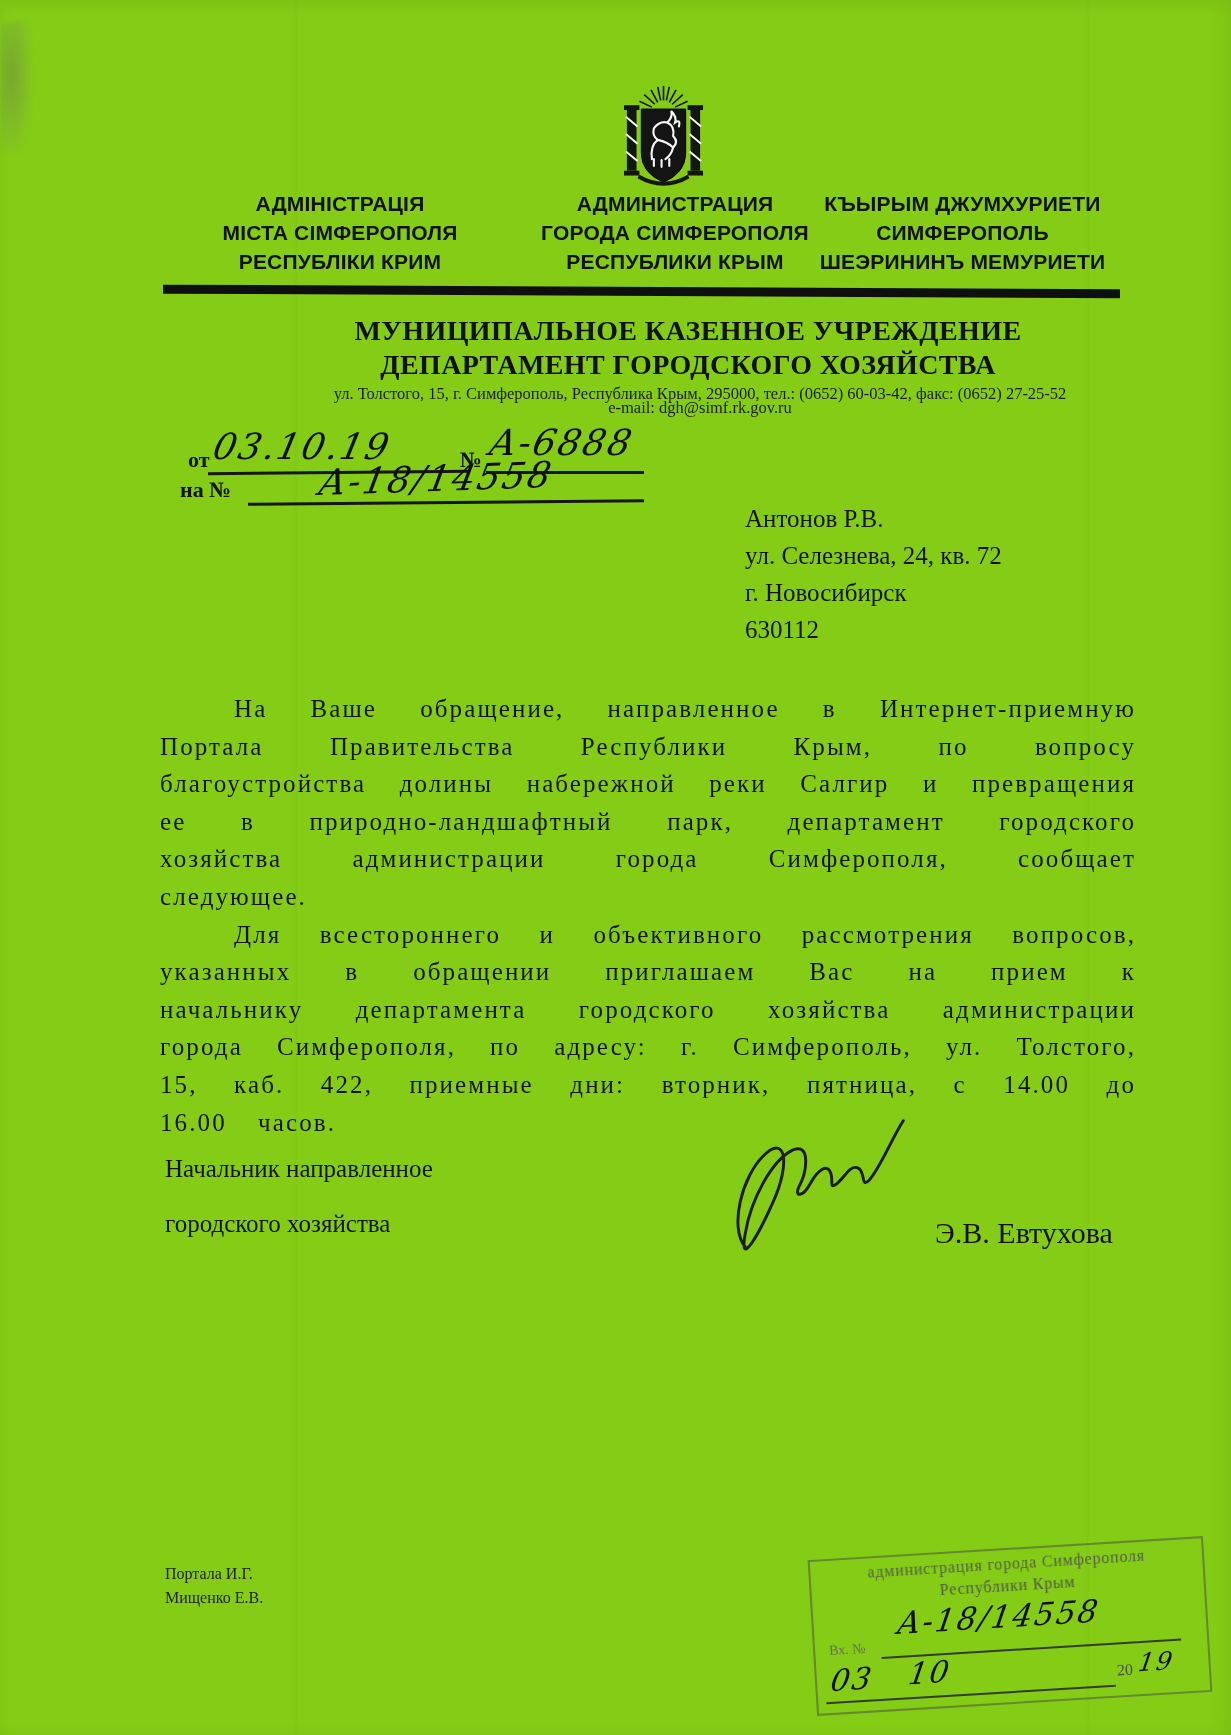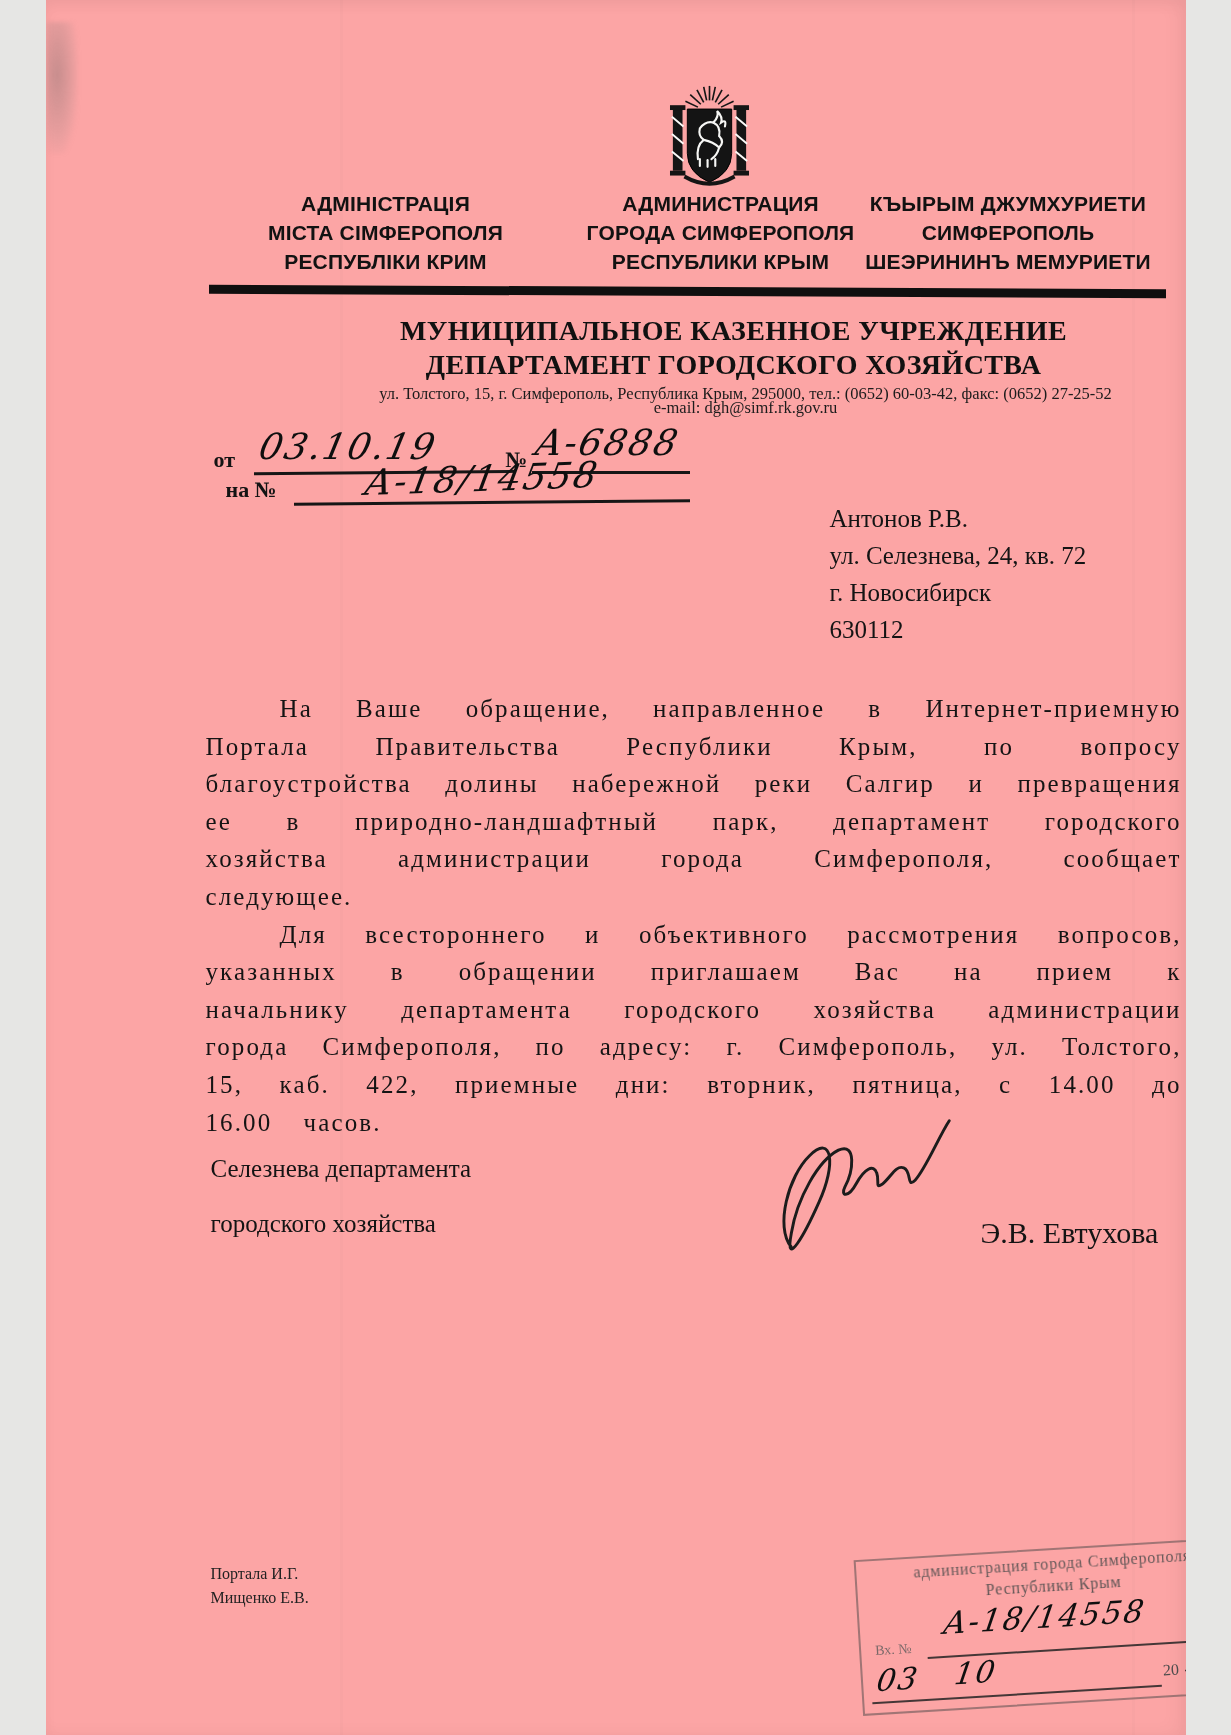--- a/index.html
+++ b/index.html
@@ -1,18 +1,18 @@
 <!DOCTYPE html>
 <html><head>
 <meta charset="utf-8">
 <style>
   html,body { margin:0; padding:0; background:#e6e6e4; }
   .page {
-    position:relative; width:1140px; height:1735px; margin:0 auto;
-    background:#fca5a5; color:#161616; overflow:hidden;
+    position:relative; width:1231px; height:1735px; margin:0 auto;
+    background:#84cc16; color:#161616; overflow:hidden;
     font-family:"Liberation Serif", serif;
     box-shadow: inset -8px 0 18px rgba(0,0,0,0.045), inset 0 6px 14px rgba(0,0,0,0.03);
   }
   .abs { position:absolute; }
 
   
   .smudge {
     left:0; top:22px; width:32px; height:132px; filter:blur(2px);
     background: radial-gradient(ellipse at 35% 40%, rgba(95,95,95,0.34), rgba(120,120,120,0.12) 58%, transparent 78%);
   }
@@ -30,21 +30,21 @@
   .contact-line { left:240px; width:920px; text-align:center; font-size:16.5px; color:#1c1c1c; }
 
   
   .ref-label { font-weight:bold; font-size:22px; color:#131313; }
   .ink-line { height:3px; background:#161616; }
   .hw {
     font-family:"DejaVu Serif", serif; font-style:italic; color:#0f0f0f;
     letter-spacing:2px; white-space:nowrap; transform:skewX(-12deg);
   }
 
-  .addressee-line { left:745px; font-size:25px; line-height:37px; color:#141414; white-space:nowrap;margin-left:39px; }
+  .addressee-line { left:745px; font-size:25px; line-height:37px; color:#141414; white-space:nowrap; }
 
   .body-text {
     left:160px; top:690px; width:976px;
     font-size:25px; line-height:37.6px; text-align:justify;
     letter-spacing:2.1px; word-spacing:23px; color:#141414;
   }
   .body-text p { margin:0; text-indent:74px; }
 
   .sig-title { left:165px; font-size:25px; color:#141414; white-space:nowrap; }
   .sig-name  { left:935px; top:1216px; font-size:30px; color:#141414; white-space:nowrap; }
@@ -137,21 +137,21 @@
     <div>ШЕЭРИНИНЪ МЕМУРИЕТИ</div>
   </div>
 
   <div class="abs rule"></div>
 
   <div class="abs title-line" style="top:315px">МУНИЦИПАЛЬНОЕ КАЗЕННОЕ УЧРЕЖДЕНИЕ</div>
   <div class="abs title-line" style="top:349px">ДЕПАРТАМЕНТ ГОРОДСКОГО ХОЗЯЙСТВА</div>
   <div class="abs contact-line" style="top:384px">ул. Толстого, 15, г. Симферополь, Республика Крым, 295000, тел.: (0652) 60-03-42, факс: (0652) 27-25-52</div>
   <div class="abs contact-line" style="top:398px">e-mail: dgh@simf.rk.gov.ru</div>
 
-  <div class="abs ref-label" style="left:168px; top:447px">от</div>
+  <div class="abs ref-label" style="left:188px; top:447px">от</div>
   <div class="abs hw" style="left:214px; top:426px; font-size:36px">03.10.19</div>
   <div class="abs ink-line" style="left:208px; top:471px; width:262px; transform:rotate(-0.5deg)"></div>
 
   <div class="abs ref-label" style="left:460px; top:447px">№</div>
   <div class="abs hw" style="left:490px; top:422px; font-size:36px">А-6888</div>
   <div class="abs ink-line" style="left:486px; top:471px; width:158px"></div>
 
   <div class="abs ref-label" style="left:180px; top:477px">на №</div>
   <div class="abs hw" style="left:320px; top:458px; font-size:36px; transform:skewX(-12deg) rotate(-2deg)">А-18/14558</div>
   <div class="abs ink-line" style="left:248px; top:501px; width:396px; transform:rotate(-0.5deg)"></div>
@@ -159,21 +159,21 @@
   <div class="abs addressee-line" style="top:500px">Антонов Р.В.</div>
   <div class="abs addressee-line" style="top:537px">ул. Селезнева, 24, кв. 72</div>
   <div class="abs addressee-line" style="top:574px">г. Новосибирск</div>
   <div class="abs addressee-line" style="top:611px">630112</div>
 
   <div class="abs body-text">
     <p>На Ваше обращение, направленное в Интернет-приемную Портала Правительства Республики Крым, по вопросу благоустройства долины набережной реки Салгир и превращения ее в природно-ландшафтный парк, департамент городского хозяйства администрации города Симферополя, сообщает следующее.</p>
     <p>Для всестороннего и объективного рассмотрения вопросов, указанных в обращении приглашаем Вас на прием к начальнику департамента городского хозяйства администрации города Симферополя, по адресу: г. Симферополь, ул. Толстого, 15, каб. 422, приемные дни: вторник, пятница, с 14.00 до 16.00 часов.</p>
   </div>
 
-  <div class="abs sig-title" style="top:1155px">Селезнева департамента</div>
+  <div class="abs sig-title" style="top:1155px">Начальник направленное</div>
   <div class="abs sig-title" style="top:1210px">городского хозяйства</div>
   <div class="abs sig-svg">
     <svg width="235" height="150" viewBox="0 0 240 152">
       <path d="M28 120 C 14 98 34 48 58 30 C 84 10 84 42 62 78 C 44 108 18 144 30 106 C 40 72 66 36 88 28 C 108 22 100 52 90 66 C 84 75 92 78 102 64 C 112 50 122 46 124 56 C 126 64 120 72 128 68 C 138 62 144 50 152 54 C 160 58 152 76 162 68 C 174 58 192 26 204 12" stroke="#1c1c1c" stroke-width="3" fill="none" stroke-linecap="round"></path>
     </svg>
   </div>
   <div class="abs sig-name">Э.В. Евтухова</div>
 
   <div class="abs executor-line" style="top:1562px">Портала И.Г.</div>
   <div class="abs executor-line" style="top:1586px">Мищенко Е.В.</div>

